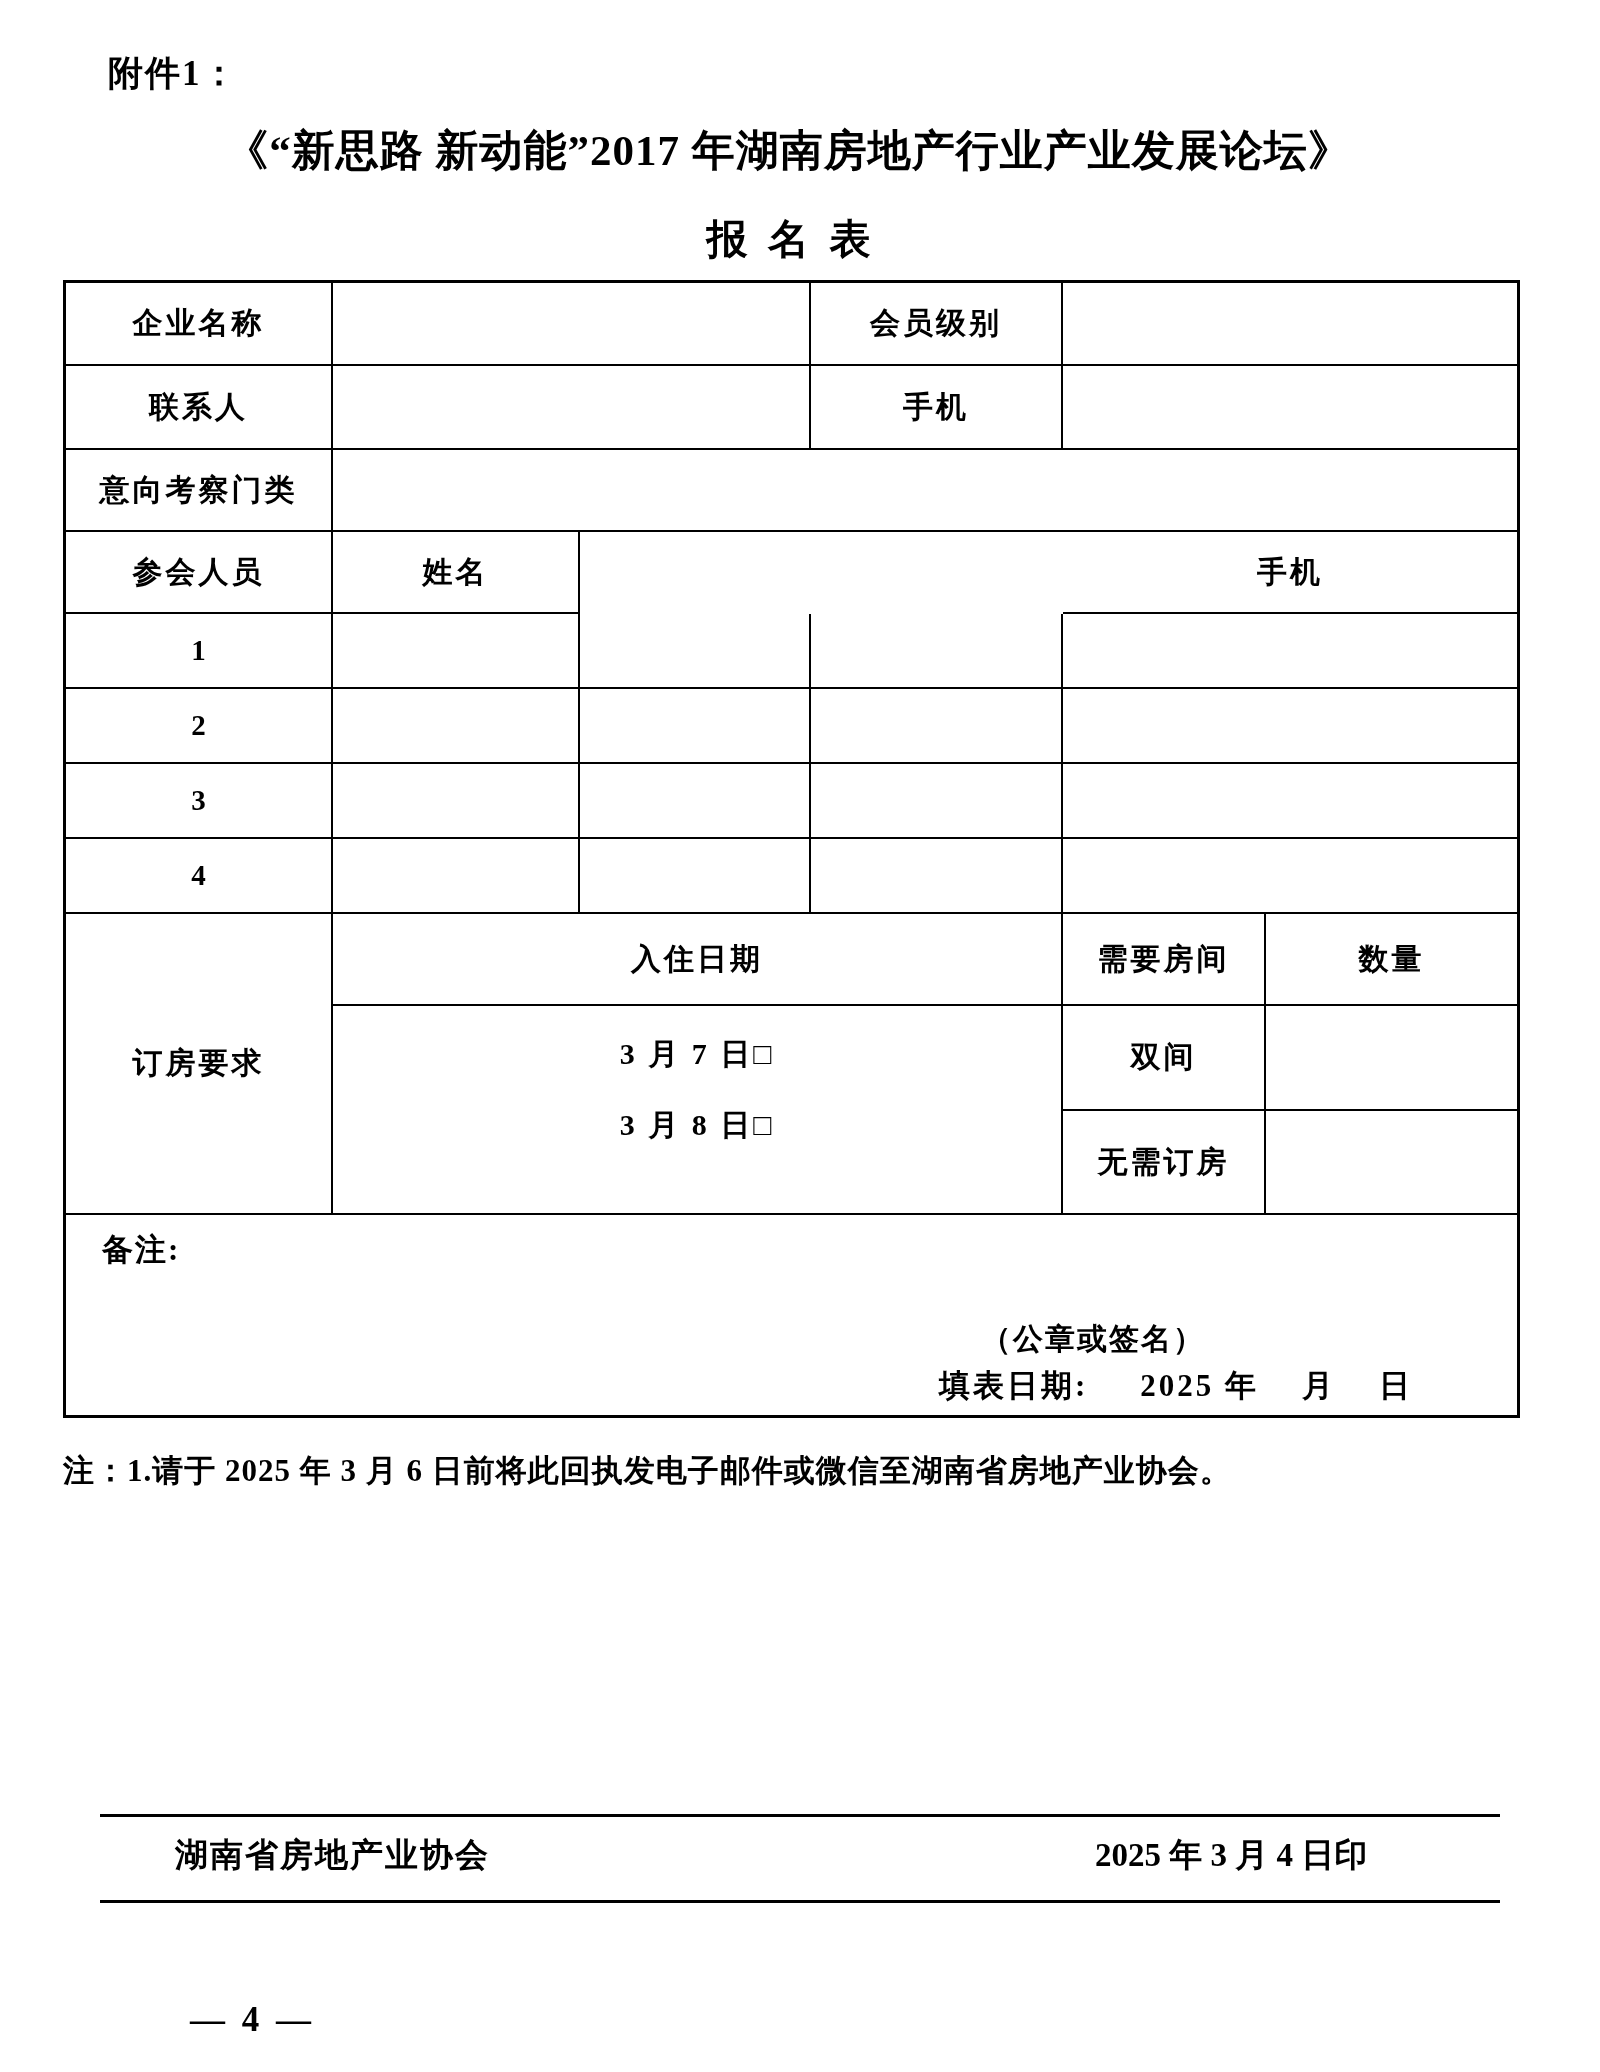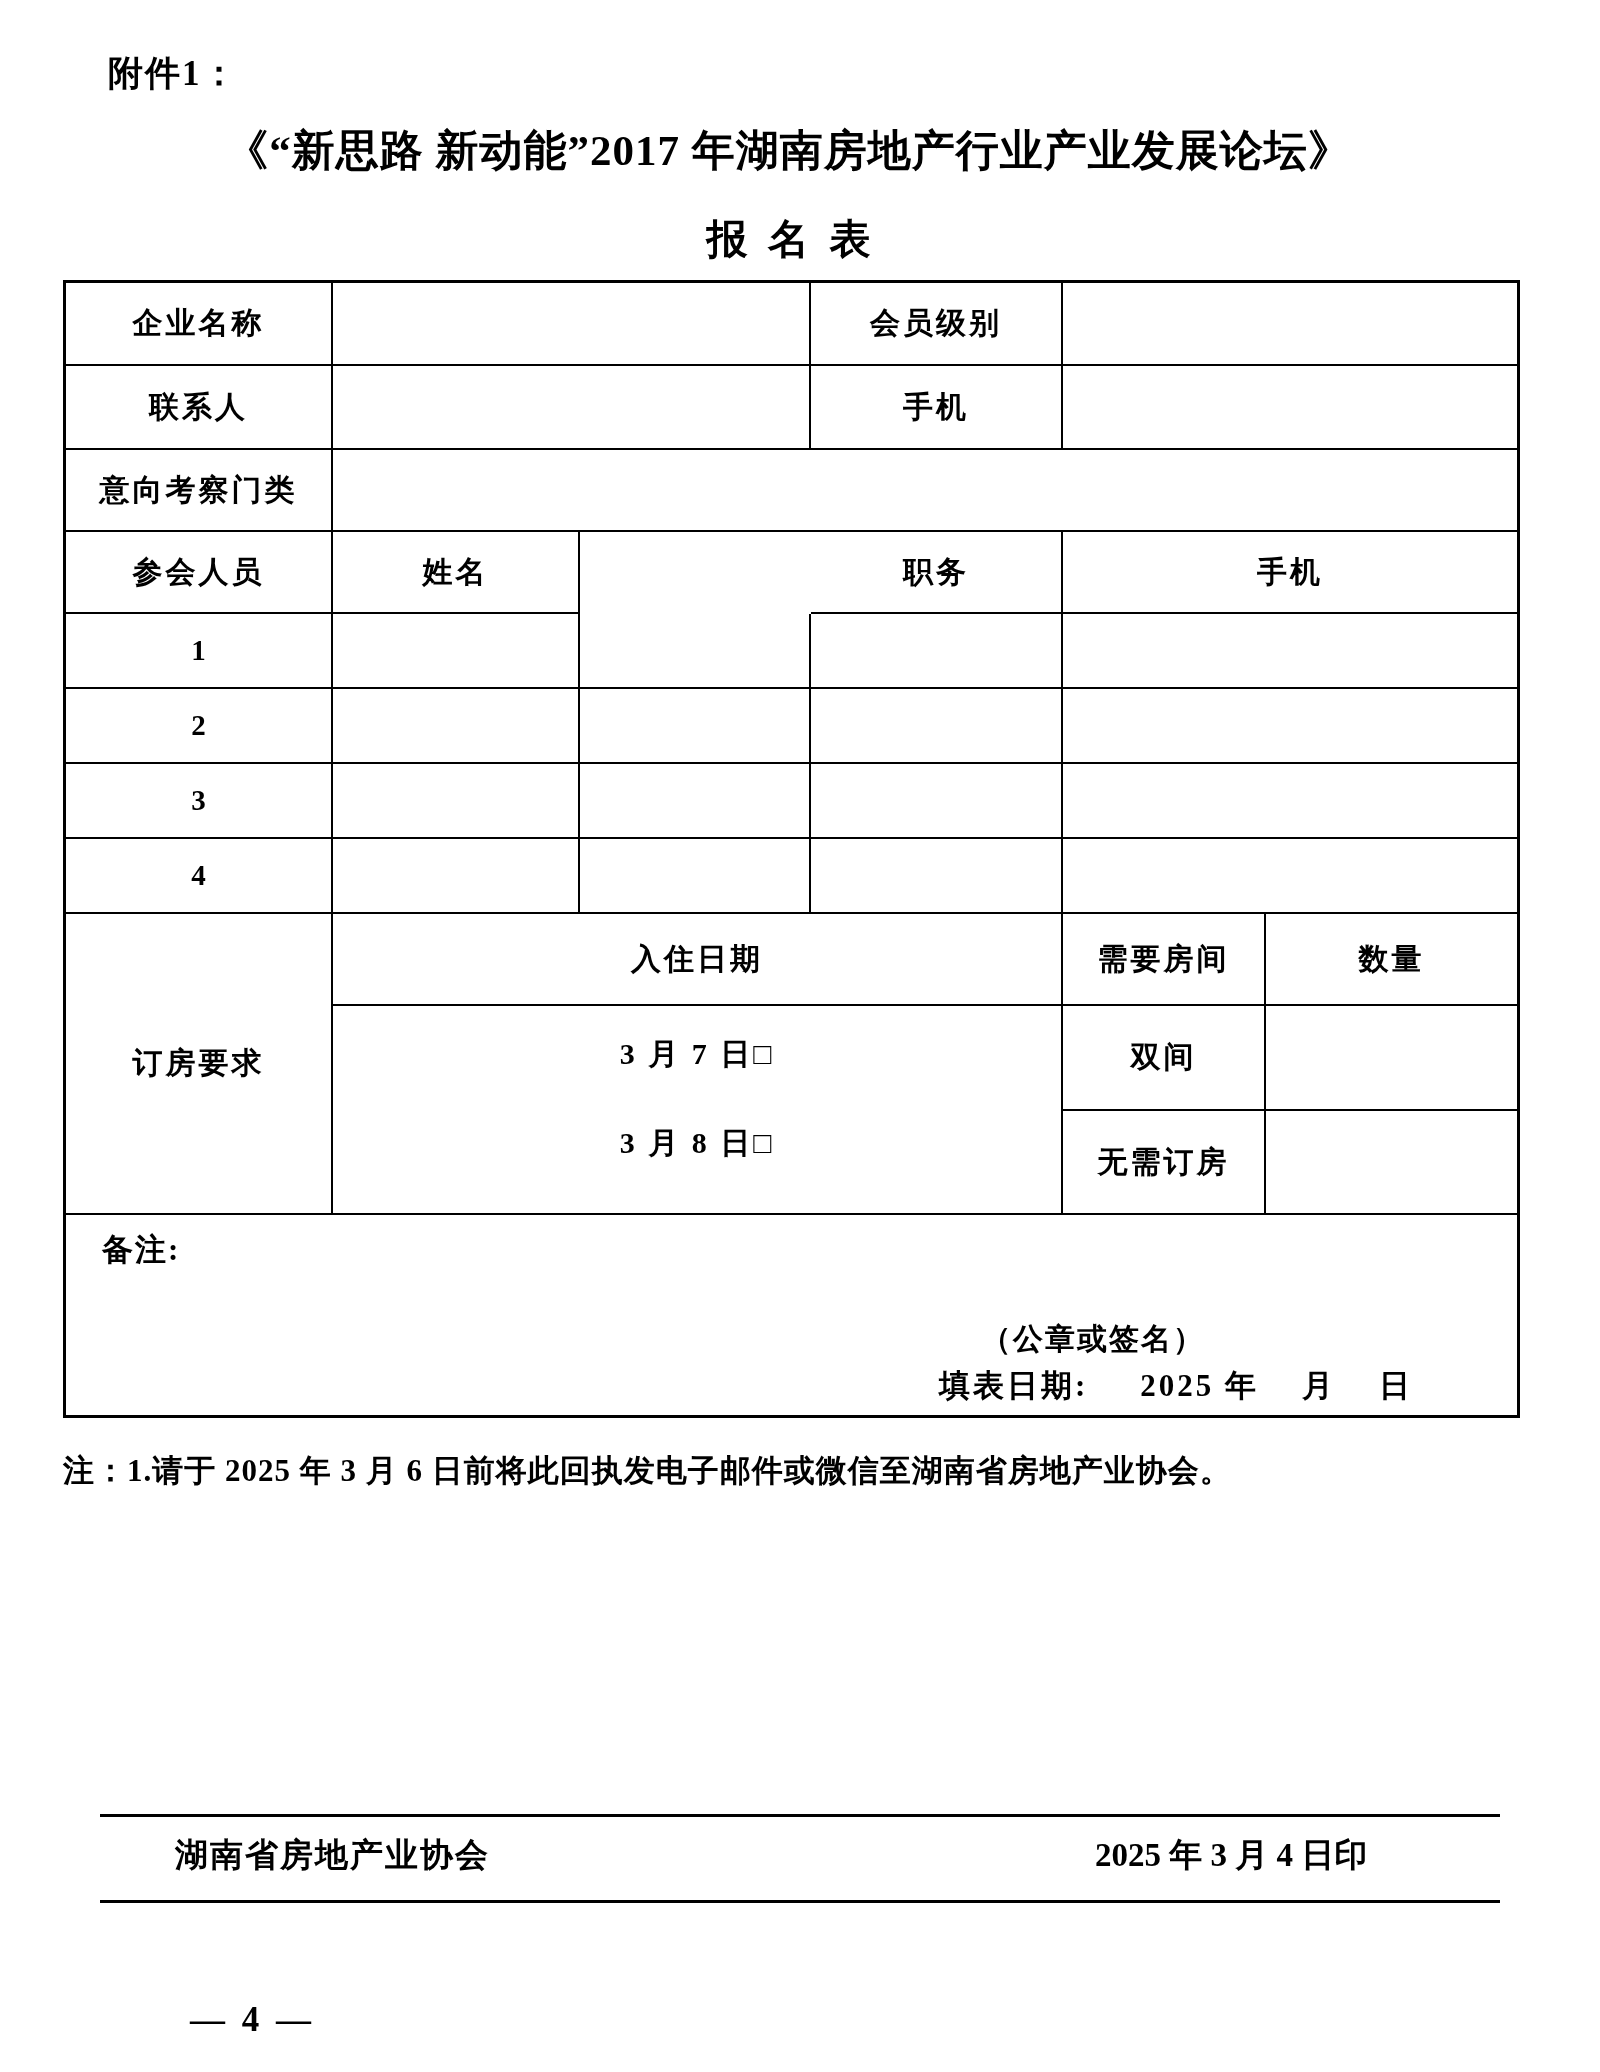--- a/index.html
+++ b/index.html
@@ -28,21 +28,21 @@
   .cell{
     border-right:2px solid #000;
     border-bottom:2px solid #000;
     display:flex;align-items:center;justify-content:center;
     font-size:30px;font-weight:bold;
     letter-spacing:3px;
   }
   .bR0{border-right:none;}
   .bB0{border-bottom:none;}
   .num{font-size:29px;letter-spacing:0;}
-  .dates-cell{flex-direction:column;justify-content:flex-start;padding-top:28px;gap:48px;}
+  .dates-cell{flex-direction:column;justify-content:flex-start;padding-top:28px;gap:30px;}
   .remark-cell{position:relative;display:block;}
   .remark-label{position:absolute;left:36px;top:14px;font-size:31px;letter-spacing:2px;}
   .seal-hint{position:absolute;left:915px;top:104px;font-size:30px;letter-spacing:2px;text-align:center;}
   .filldate-line{position:absolute;left:873px;top:150px;font-size:31px;}
   .filldate-value{margin-left:52px;}
   .note-line{left:63px;top:1450px;width:1440px;font-size:31px;letter-spacing:1px;}
   .footer-rule{left:100px;width:1400px;height:3px;background:#000;}
   .footer-org{left:175px;top:1833px;font-size:33px;letter-spacing:2px;}
   .footer-date{left:1095px;top:1833px;width:1400px;font-size:33px;}
   .page-number{left:190px;top:2000px;font-size:35px;letter-spacing:4px;}
@@ -66,21 +66,20 @@
     <div class="cell" style="grid-area:2/1/3/2">联系人</div>
     <div class="cell" style="grid-area:2/2/3/4"></div>
     <div class="cell" style="grid-area:2/4/3/5">手机</div>
     <div class="cell bR0" style="grid-area:2/5/3/7"></div>
 
     <div class="cell" style="grid-area:3/1/4/2">意向考察门类</div>
     <div class="cell bR0" style="grid-area:3/2/4/7"></div>
 
     <div class="cell" style="grid-area:4/1/5/2">参会人员</div>
     <div class="cell" style="grid-area:4/2/5/3">姓名</div>
-    <div class="cell" style="grid-area:4/4/5/5">职务</div>
     <div class="cell bR0" style="grid-area:4/5/5/7">手机</div>
 
     <div class="cell num" style="grid-area:5/1/6/2">1</div>
     <div class="cell" style="grid-area:5/2/6/3"></div>
     <div class="cell" style="grid-area:5/3/6/4"></div>
     <div class="cell" style="grid-area:5/4/6/5"></div>
     <div class="cell bR0" style="grid-area:5/5/6/7"></div>
 
     <div class="cell num" style="grid-area:6/1/7/2">2</div>
     <div class="cell" style="grid-area:6/2/7/3"></div>

